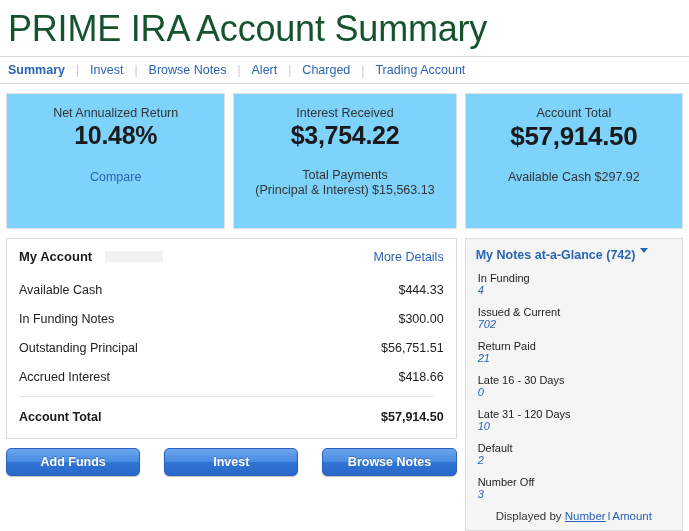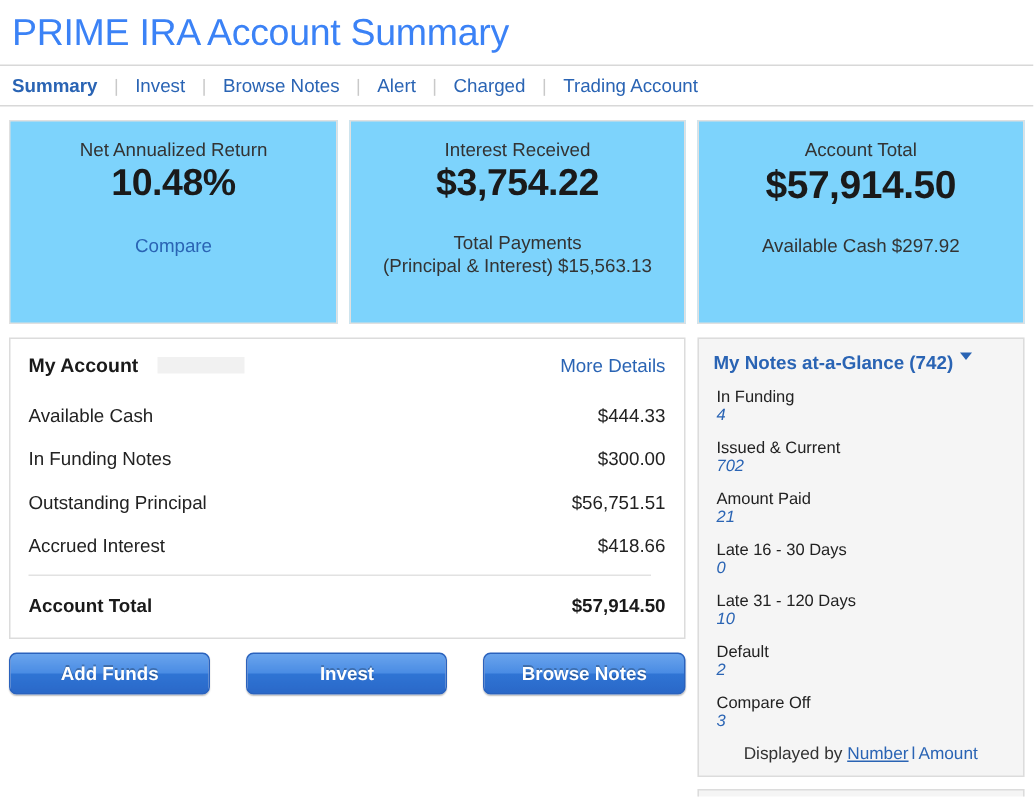--- a/index.html
+++ b/index.html
@@ -16,22 +16,22 @@
   }
   .page {
     position: relative;
     width: 689px;
     height: 531px;
     box-sizing: border-box;
   }
 
   
   .page-title {
-    font-size: 25px;
-    color: #3b82f6;
+    font-size: 36px;
+    color: #14532d;
     font-weight: normal;
     margin: 0;
     padding: 8px 0 6px 8px;
     letter-spacing: -0.2px;
   }
   .nav-bar {
     border-top: 1px solid #d8d8d8;
     border-bottom: 1px solid #d8d8d8;
     height: 26px;
     display: flex;
@@ -365,37 +365,37 @@
 
         <div class="notes-row">
           <span>In Funding</span>
           <span class="notes-val">4</span>
         </div>
         <div class="notes-row">
           <span>Issued &amp; Current</span>
           <span class="notes-val">702</span>
         </div>
         <div class="notes-row">
-          <span>Amount Paid</span>
+          <span>Return Paid</span>
           <span class="notes-val">21</span>
         </div>
         <div class="notes-row">
           <span>Late 16 - 30 Days</span>
           <span class="notes-val">0</span>
         </div>
         <div class="notes-row">
           <span>Late 31 - 120 Days</span>
           <span class="notes-val">10</span>
         </div>
         <div class="notes-row">
           <span>Default</span>
           <span class="notes-val">2</span>
         </div>
         <div class="notes-row">
-          <span>Compare Off</span>
+          <span>Number Off</span>
           <span class="notes-val">3</span>
         </div>
 
         <div class="displayed-by">
           <span>Displayed by</span>
           <a class="sel" href="#">Number</a><span class="pipe">l</span><a href="#">Amount</a>
         </div>
       </div>
 
       <div class="payments-panel">

